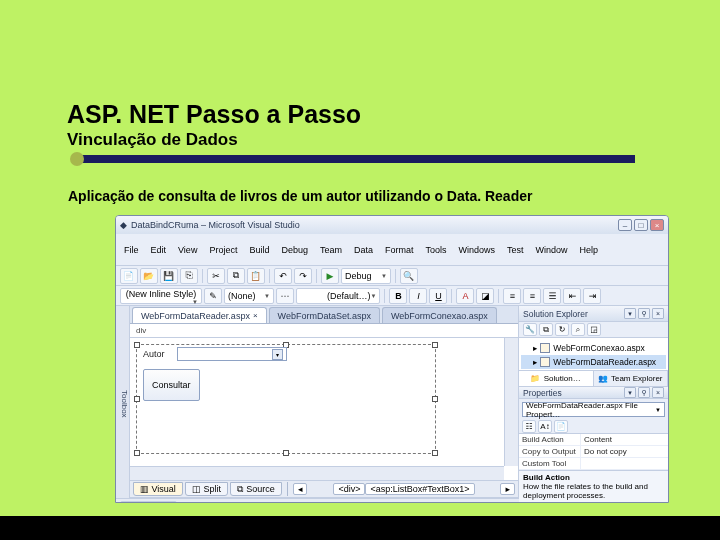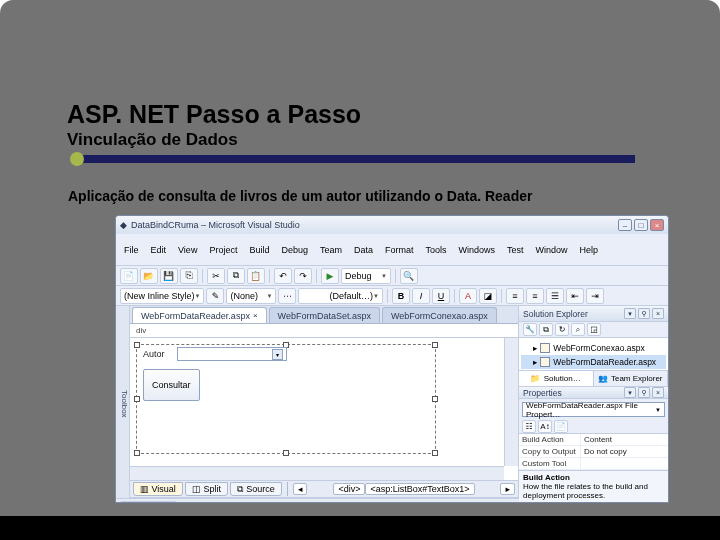--- a/index.html
+++ b/index.html
@@ -1,17 +1,17 @@
 <!DOCTYPE html>
 <html><head>
 <meta charset="utf-8">
 <style>
   * { margin: 0; padding: 0; box-sizing: border-box; }
   html, body { width: 720px; height: 540px; background: #fff; font-family: Arial, Helvetica, sans-serif; }
-  .slide { width: 720px; height: 540px; position: relative; background: #737373; border-radius: 13px; }
+  .slide { width: 720px; height: 540px; position: relative; background: #bef264; }
   .slide-title { position: absolute; left: 67px; top: 100px; font-size: 25px; font-weight: bold; color: #000; }
   .slide-subtitle { position: absolute; left: 67px; top: 130px; font-size: 17px; font-weight: bold; color: #000; }
   .title-line { position: absolute; left: 75px; top: 155px; width: 560px; height: 8px; background: #1a1c5e; }
   .title-dot { position: absolute; left: 70px; top: 152px; width: 14px; height: 14px; border-radius: 50%; background: #a6b84c; }
   .slide-desc { position: absolute; left: 68px; top: 188px; font-size: 14px; font-weight: bold; color: #000; }
 
   .vs { position: absolute; left: 115px; top: 215px; width: 554px; height: 288px; border: 1px solid #7a8aa8; border-radius: 4px 4px 0 0; overflow: hidden; font-size: 9px; background: #dfe7f3; }
   .vs-title { height: 18px; background: linear-gradient(#f2f5fb,#d7e1f0); display: flex; align-items: center; gap: 4px; padding: 0 4px; color: #2b3a55; }
   .vs-title .wc { display: flex; gap: 2px; margin-left: auto; }
   .win-ctrl { width: 14px; height: 12px; border: 1px solid #7a8aa8; border-radius: 2px; display: flex; align-items: center; justify-content: center; font-size: 8px; background: #eaf0fa; cursor: pointer; }
@@ -135,21 +135,21 @@
       <div class="tbtn" style="color:#2a8a2a;">▶</div>
       <div class="tdrop">
         <span>Debug</span>
         <span class="arr">▼</span>
       </div>
       <div class="tsep"></div>
       <div class="tbtn">🔍</div>
     </div>
 
     <div class="toolbar">
-      <div class="tdrop" style="min-width:82px;">
+      <div class="tdrop" style="min-width:82px;flex-direction:column;">
         <span>(New Inline Style)</span>
         <span class="arr">▼</span>
       </div>
       <div class="tbtn">✎</div>
       <div class="tdrop" style="min-width:50px;">
         <span>(None)</span>
         <span class="arr">▼</span>
       </div>
       <div class="tbtn">⋯</div>
       <div class="tdrop" style="min-width:60px;padding-left:30px;">

